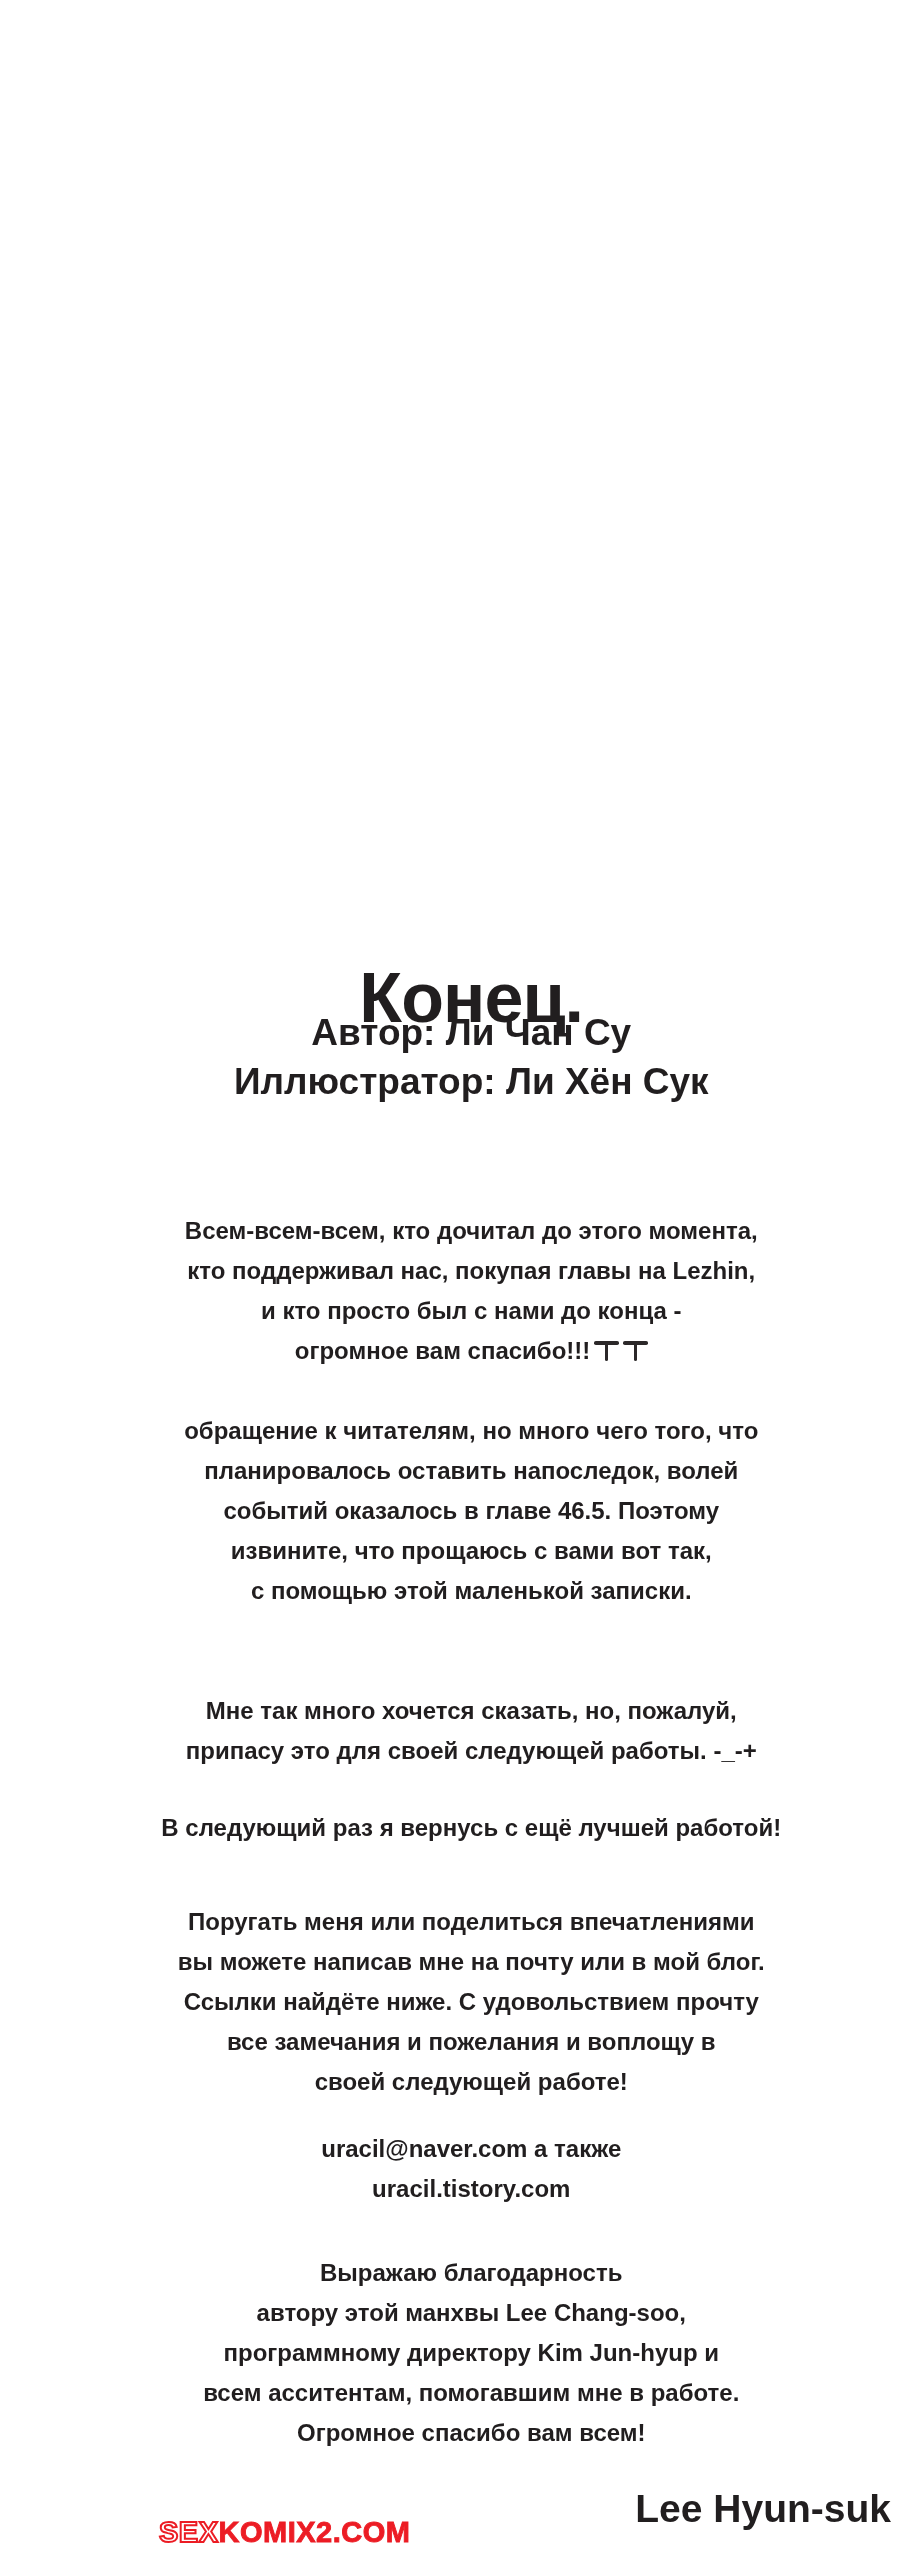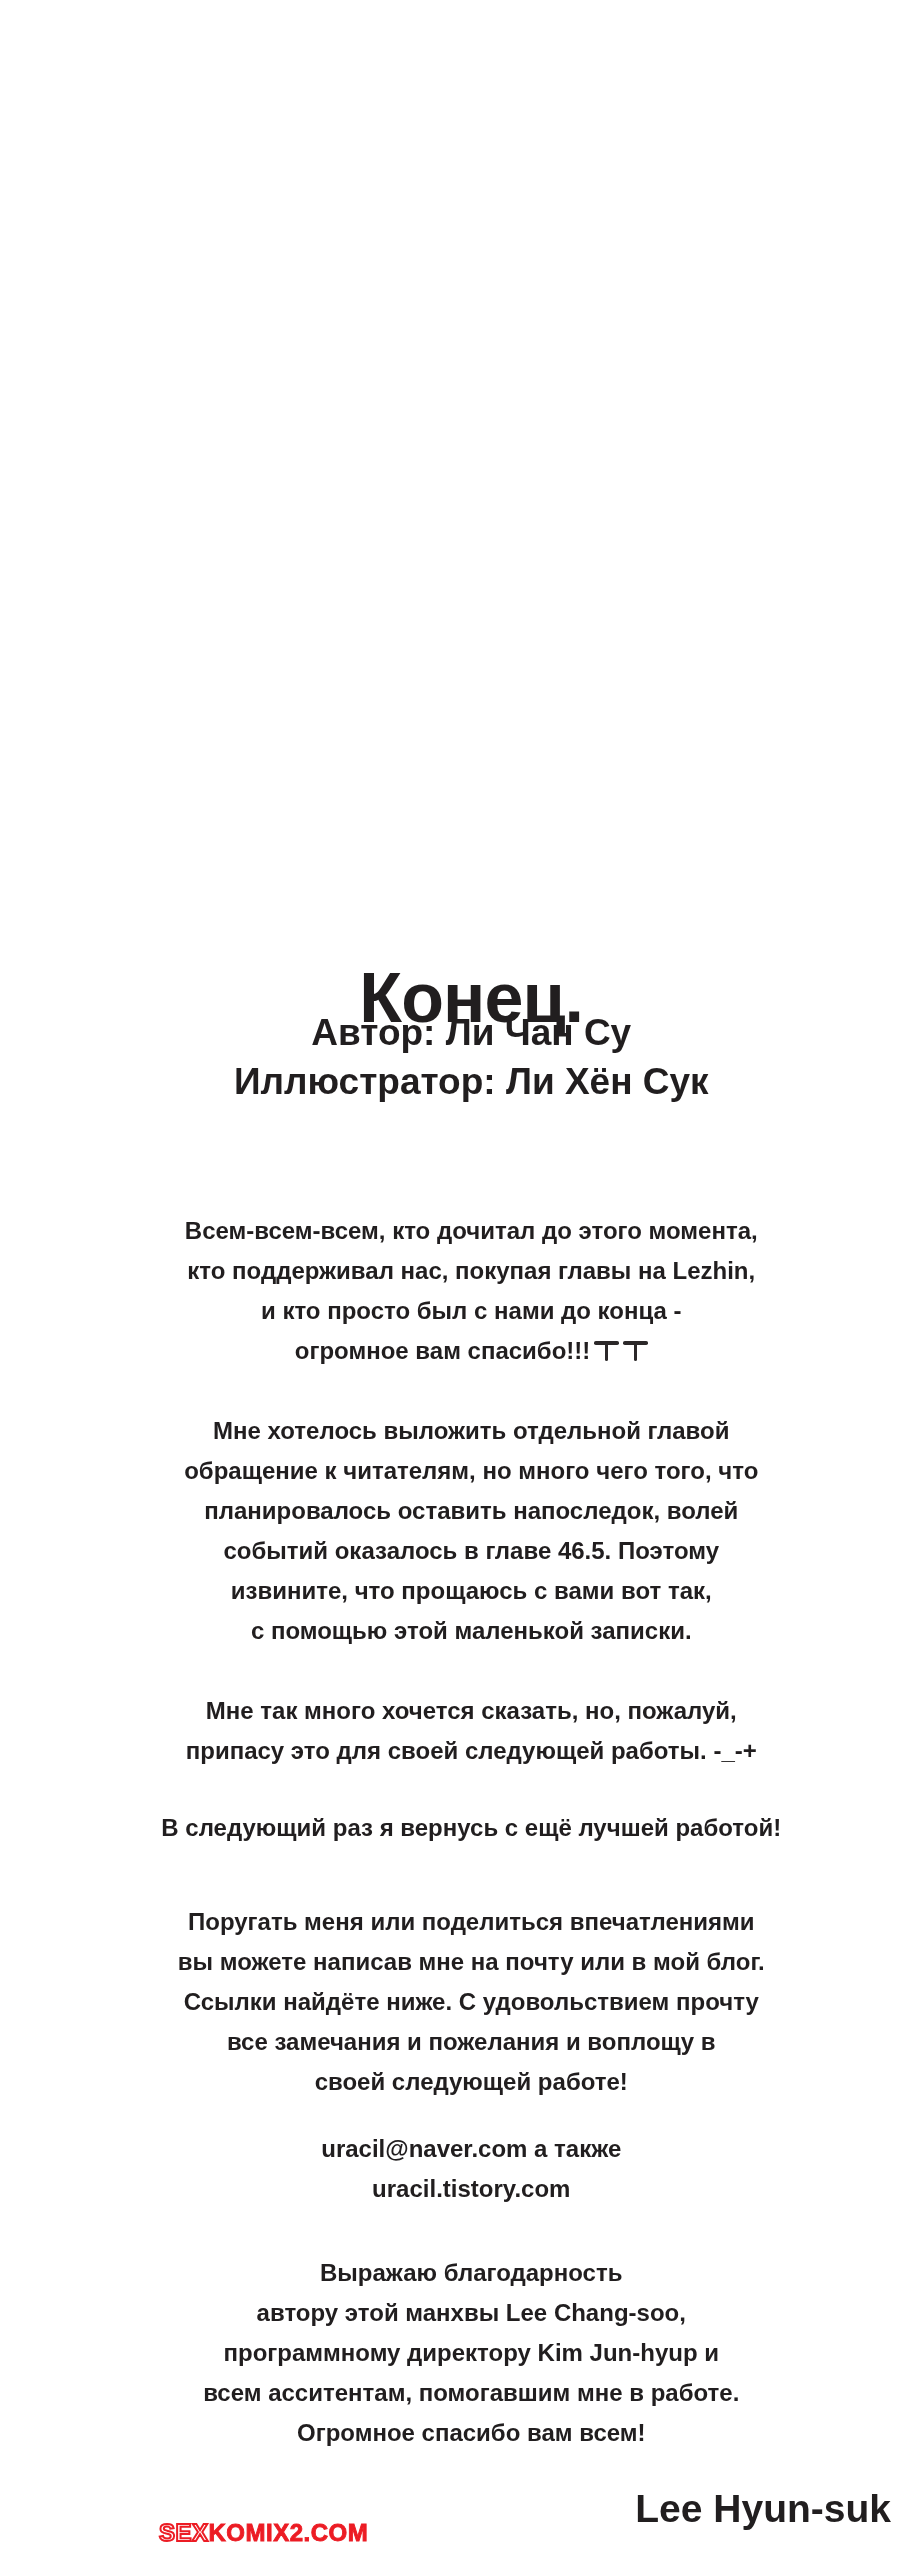--- a/index.html
+++ b/index.html
@@ -32,21 +32,21 @@
   .p-acknow    { top:2253px; }
   .signature {
     position:absolute;
     top:2490px; right:33px;
     font-size:39px; line-height:37px;
     white-space:nowrap;
   }
   .watermark {
     position:absolute;
     top:2517px; left:159px;
-    font-size:24px; line-height:31px;
+    font-size:29px; line-height:31px;
     letter-spacing:0.5px;
     white-space:nowrap;
   }
   .wm-outlined {
     color:#ffffff;
     -webkit-text-stroke:2px #ec1c24;
   }
   .wm-solid {
     color:#ec1c24;
     -webkit-text-stroke:0.9px #ec1c24;
@@ -90,21 +90,20 @@
   </div>
 
   <div class="block body-block p-intro">
     <div>Всем-всем-всем, кто дочитал до этого момента,</div>
     <div>кто поддерживал нас, покупая главы на Lezhin,</div>
     <div>и кто просто был с нами до конца -</div>
     <div><span>огромное вам спасибо!!!</span><span class="jamo" aria-label="ㅜㅜ"></span><span class="jamo" aria-label="ㅜㅜ"></span></div>
   </div>
 
   <div class="block body-block p-farewell">
-    <div>Мне хотелось выложить отдельной главой</div>
     <div>обращение к читателям, но много чего того, что</div>
     <div>планировалось оставить напоследок, волей</div>
     <div>событий оказалось в главе 46.5. Поэтому</div>
     <div>извините, что прощаюсь с вами вот так,</div>
     <div>с помощью этой маленькой записки.</div>
   </div>
 
   <div class="block body-block p-nextwork">
     <div>Мне так много хочется сказать, но, пожалуй,</div>
     <div>припасу это для своей следующей работы. -_-+</div>

